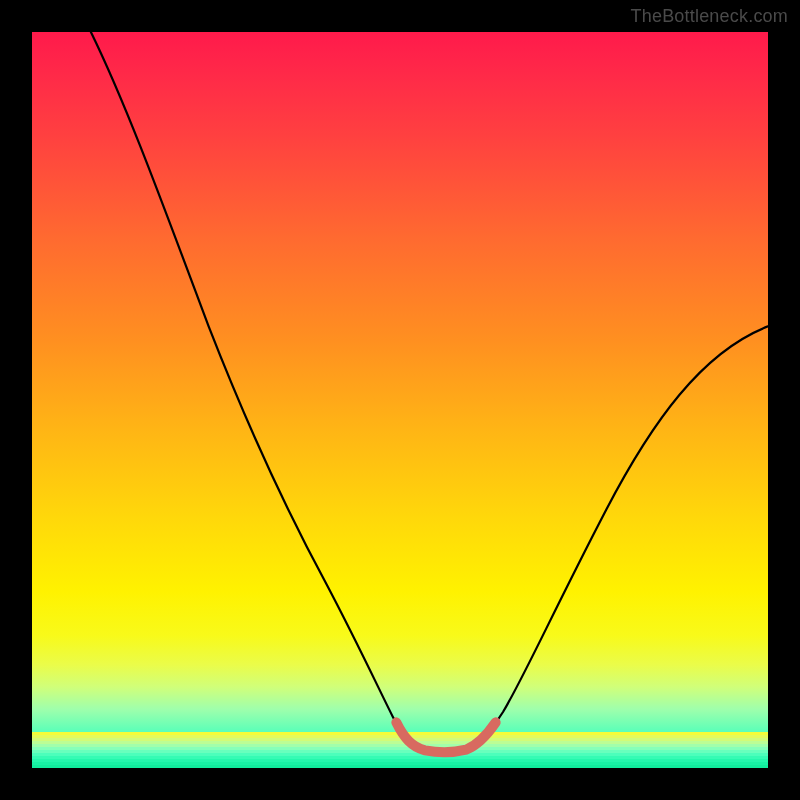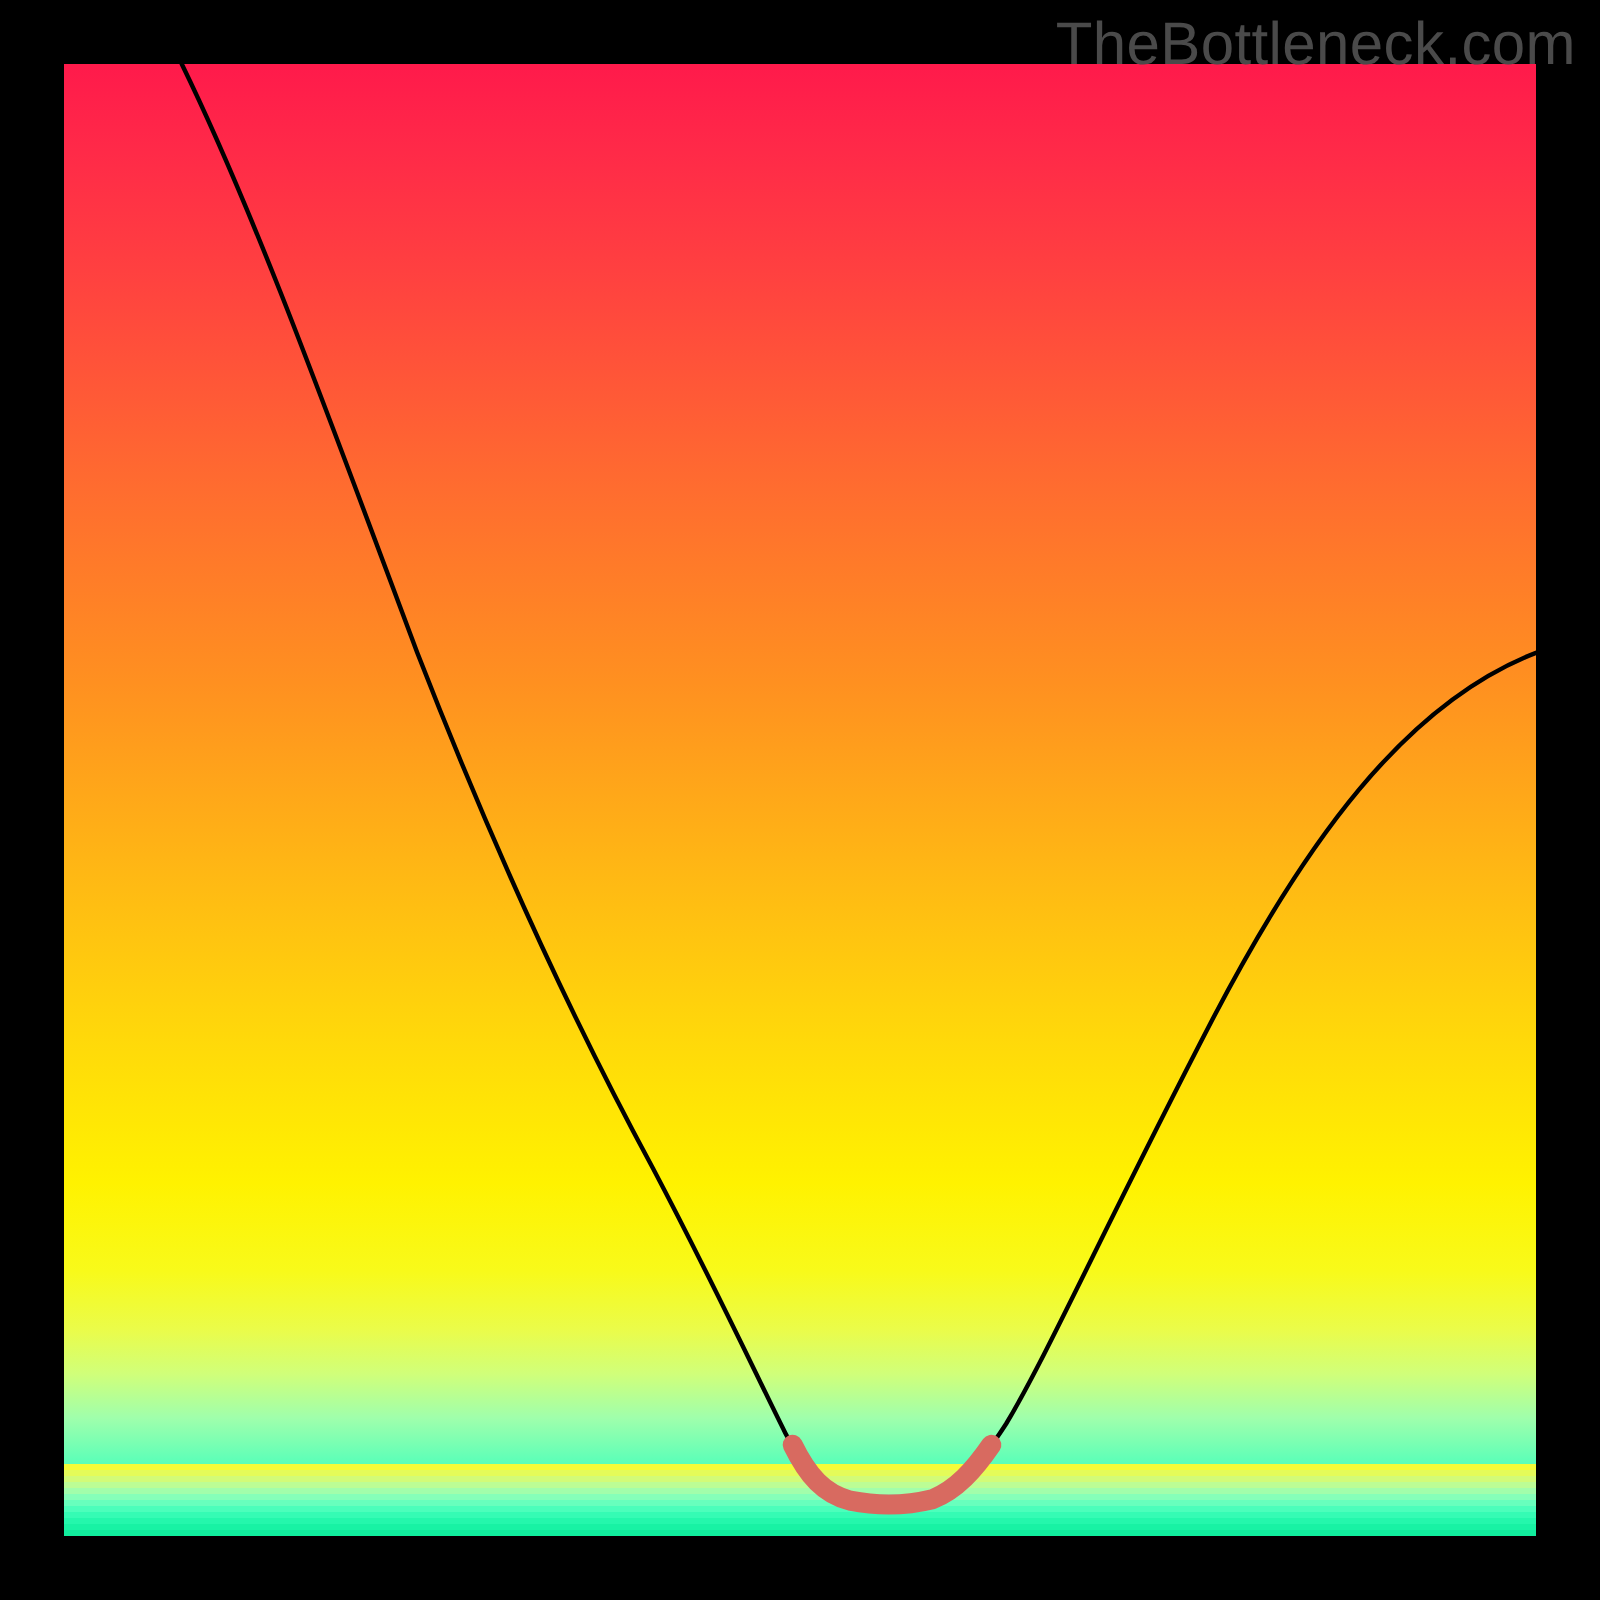--- a/index.html
+++ b/index.html
@@ -15,21 +15,21 @@
     position: relative;
     width: 800px;
     height: 800px;
     background: #000;
   }
   .watermark {
     position: absolute;
     top: 6px;
     right: 12px;
     color: #4a4a4a;
-    font-size: 30px;
+    font-size: 18px;
     font-weight: 400;
     letter-spacing: 0.2px;
     z-index: 10;
     margin-left: 40px;
   }
   .plot-area {
     position: absolute;
     left: 32px;
     top: 32px;
     width: 736px;

